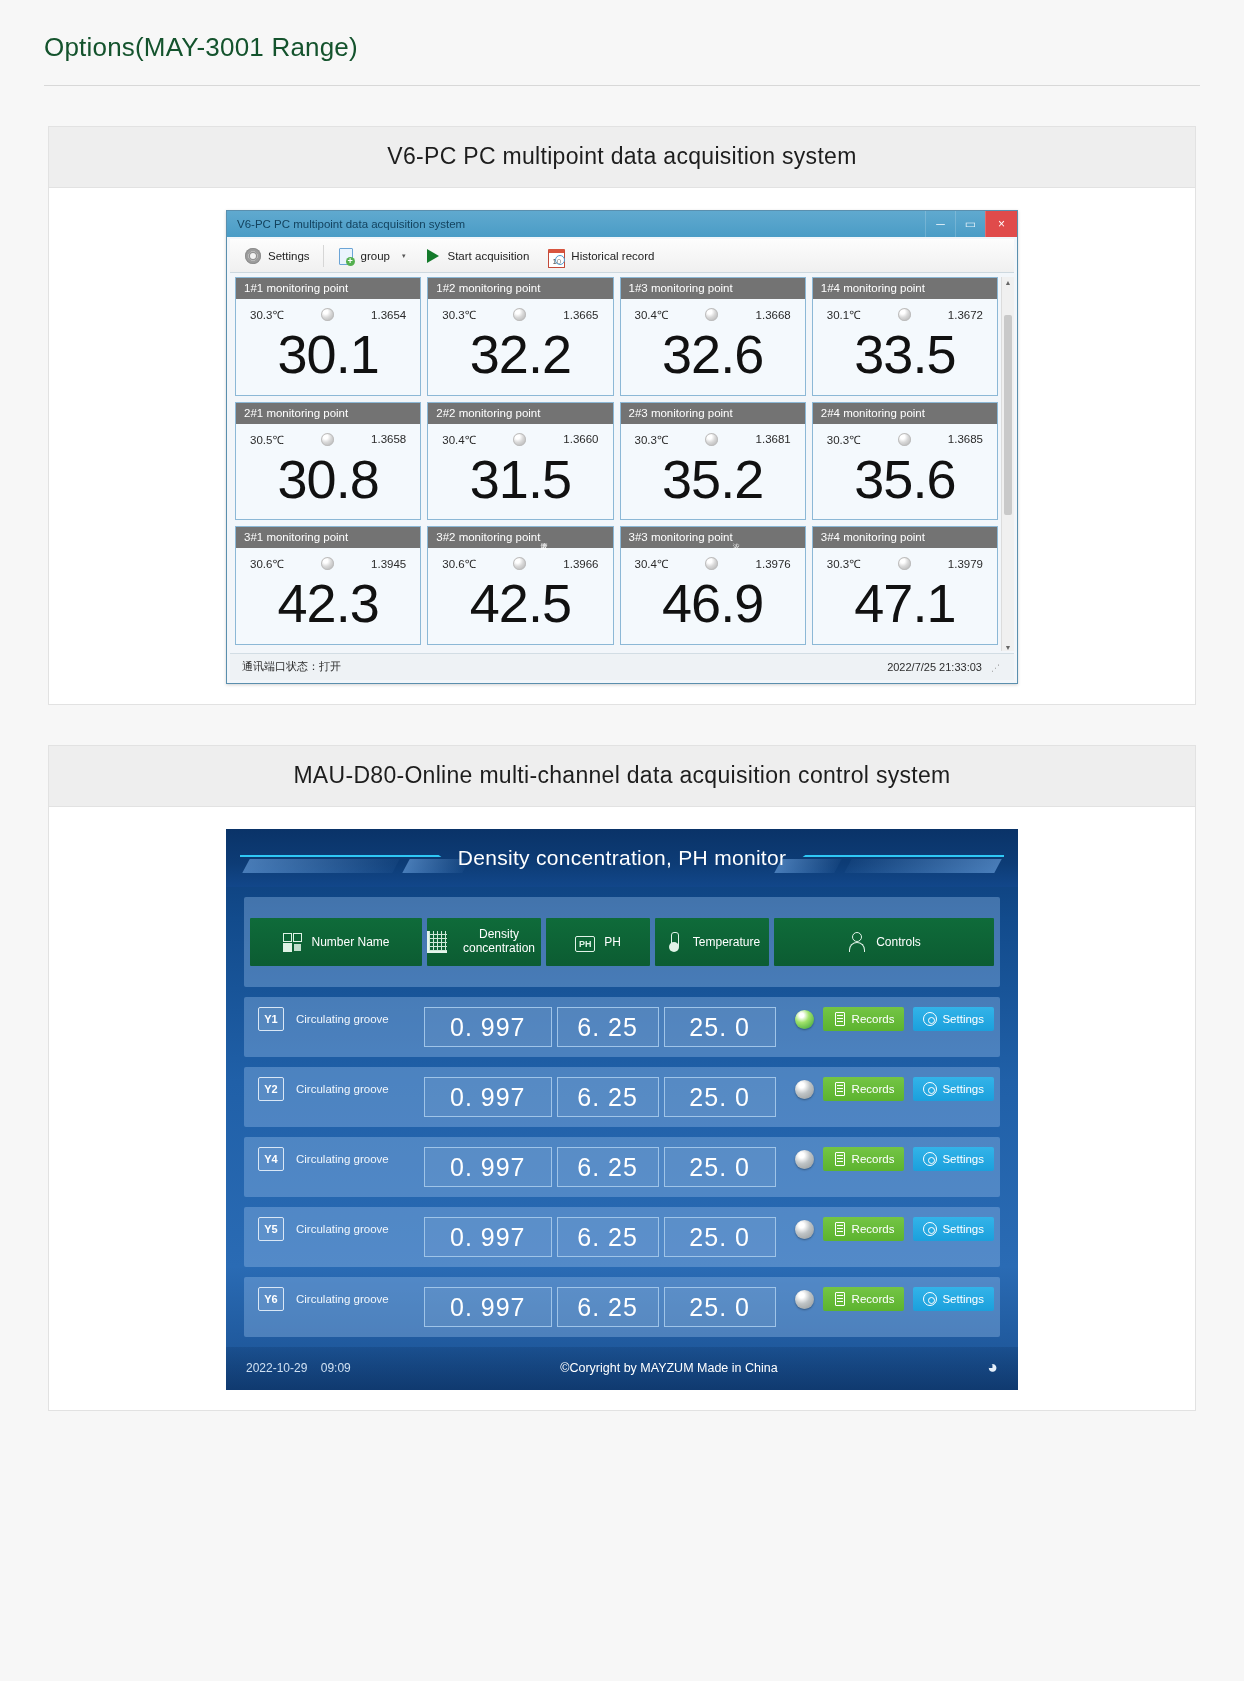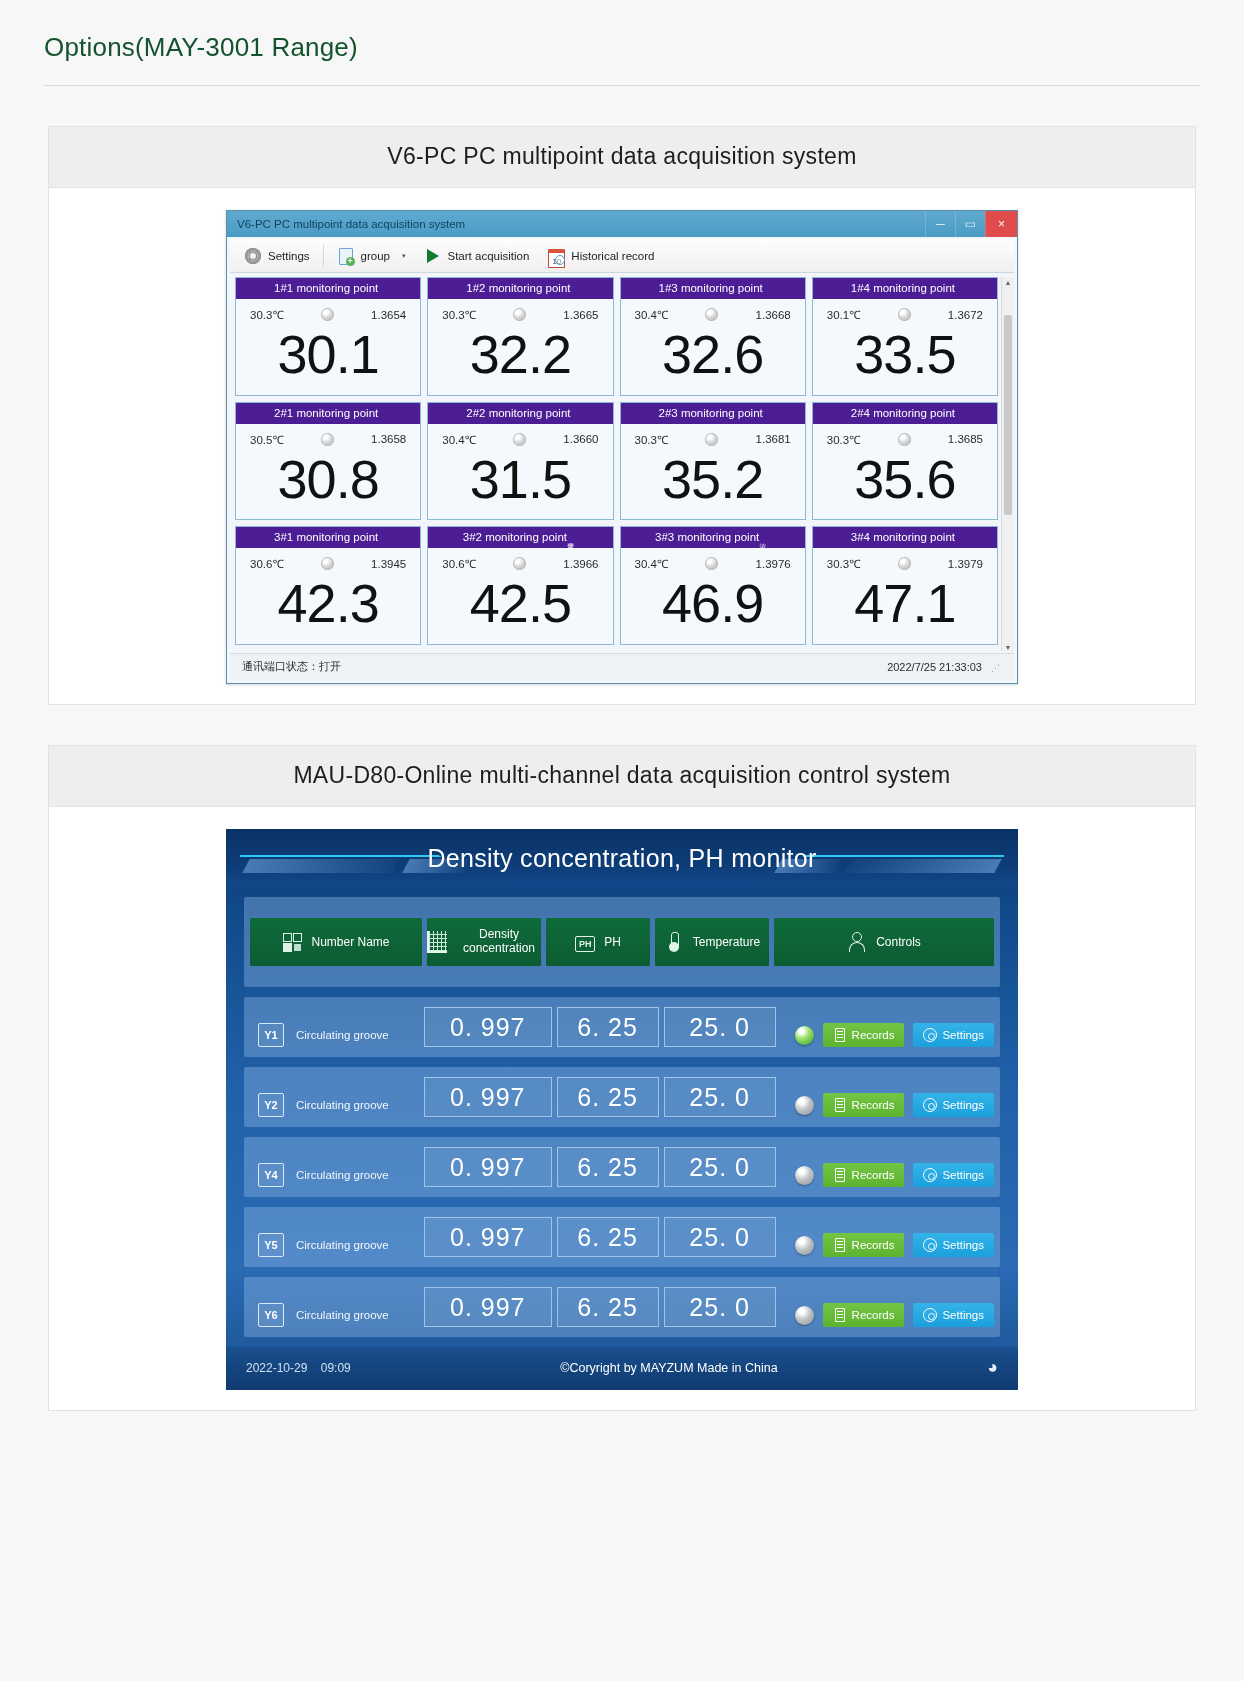--- a/index.html
+++ b/index.html
@@ -118,23 +118,23 @@
   }
 
   .v6-grid-wrap { display:flex; margin:4px 3px 0 3px; }
   .v6-grid { flex:1; padding:0 3px 0 5px; }
   .v6-row { display:flex; gap:6px; margin-bottom:6px; }
   .mp {
     flex:1; border:1px solid #8cb8d6; background:#f4f9fd;
     display:flex; flex-direction:column;
   }
   .mp-head {
-    background:#4c1d95; color:#fff; font-size:11.5px;
+    background:#737373; color:#fff; font-size:11.5px;
     padding:4px 12px 5px 8px;
-    display:flex; align-items:center; justify-content:center;
+    display:flex; align-items:center; justify-content:flex-start;
   }
   .mp-head .cn { font-size:7px; opacity:.9; writing-mode:vertical-rl; line-height:1; }
   .mp-sub {
     display:flex; align-items:center; justify-content:space-between;
     padding:8px 14px 2px 14px; font-size:11.5px; color:#2a2a2a;
   }
   .led {
     width:13px; height:13px; border-radius:50%;
     background:radial-gradient(circle at 35% 30%, #ffffff 0 18%, #d9d9d9 45%, #a9a9a9 100%);
     box-shadow:0 0 0 1px #bdbdbd inset;
@@ -185,21 +185,21 @@
   .hmi-banner .s2 { left:180px; width:60px; }
   .hmi-banner .s3 { right:20px; width:150px;
     background:linear-gradient(270deg, rgba(120,175,235,.55), rgba(120,175,235,.05)); }
   .hmi-banner .s4 { right:180px; width:60px; }
   .hmi-banner .line {
     position:absolute; left:14px; right:14px; top:26px; height:22px;
     border-top:2px solid #2fc8f5;
     clip-path:polygon(0 0,26% 0,30% 100%,70% 100%,74% 0,100% 0,100% 100%,100% 100%,0 100%);
   }
   .hmi-title {
-    position:relative; z-index:3; color:#ffffff; font-size:25px; letter-spacing:.3px;
+    position:relative; z-index:3; color:#ffffff; font-size:21px; letter-spacing:.3px;
   }
 
   .hmi-body { padding:10px 18px 0 18px; }
   .hmi-headrow {
     display:flex; gap:5px;
     background:rgba(150,190,235,.38);
     padding:21px 6px; border-radius:2px; margin-bottom:10px;
   }
   .hcell {
     background:linear-gradient(180deg,#0f6b3a,#0c5c32);
@@ -242,21 +242,21 @@
   .hi-ctrl::before{
     content:""; position:absolute; left:5px; top:1px; width:8px; height:8px;
     border-radius:50%; border:1.7px solid #e1f3e8;
   }
   .hi-ctrl::after{
     content:""; position:absolute; left:2px; top:11px; width:14px; height:9px;
     border-radius:8px 8px 0 0; border:1.7px solid #e1f3e8; border-bottom:0;
   }
 
   .hmi-datarow {
-    display:flex; align-items:flex-end; gap:5px;
+    display:flex; align-items:flex-start; gap:5px;
     background:rgba(150,190,235,.38);
     padding:10px 6px; border-radius:2px; margin-bottom:10px;
   }
   .d-tag {
     width:172px; display:flex; align-items:center; gap:12px; padding-left:8px;
   }
   .d-chip {
     width:26px; height:24px; border:1px solid #d9e7f6; border-radius:2px;
     color:#ffffff; font-size:11px; font-weight:bold;
     display:flex; align-items:center; justify-content:center;

